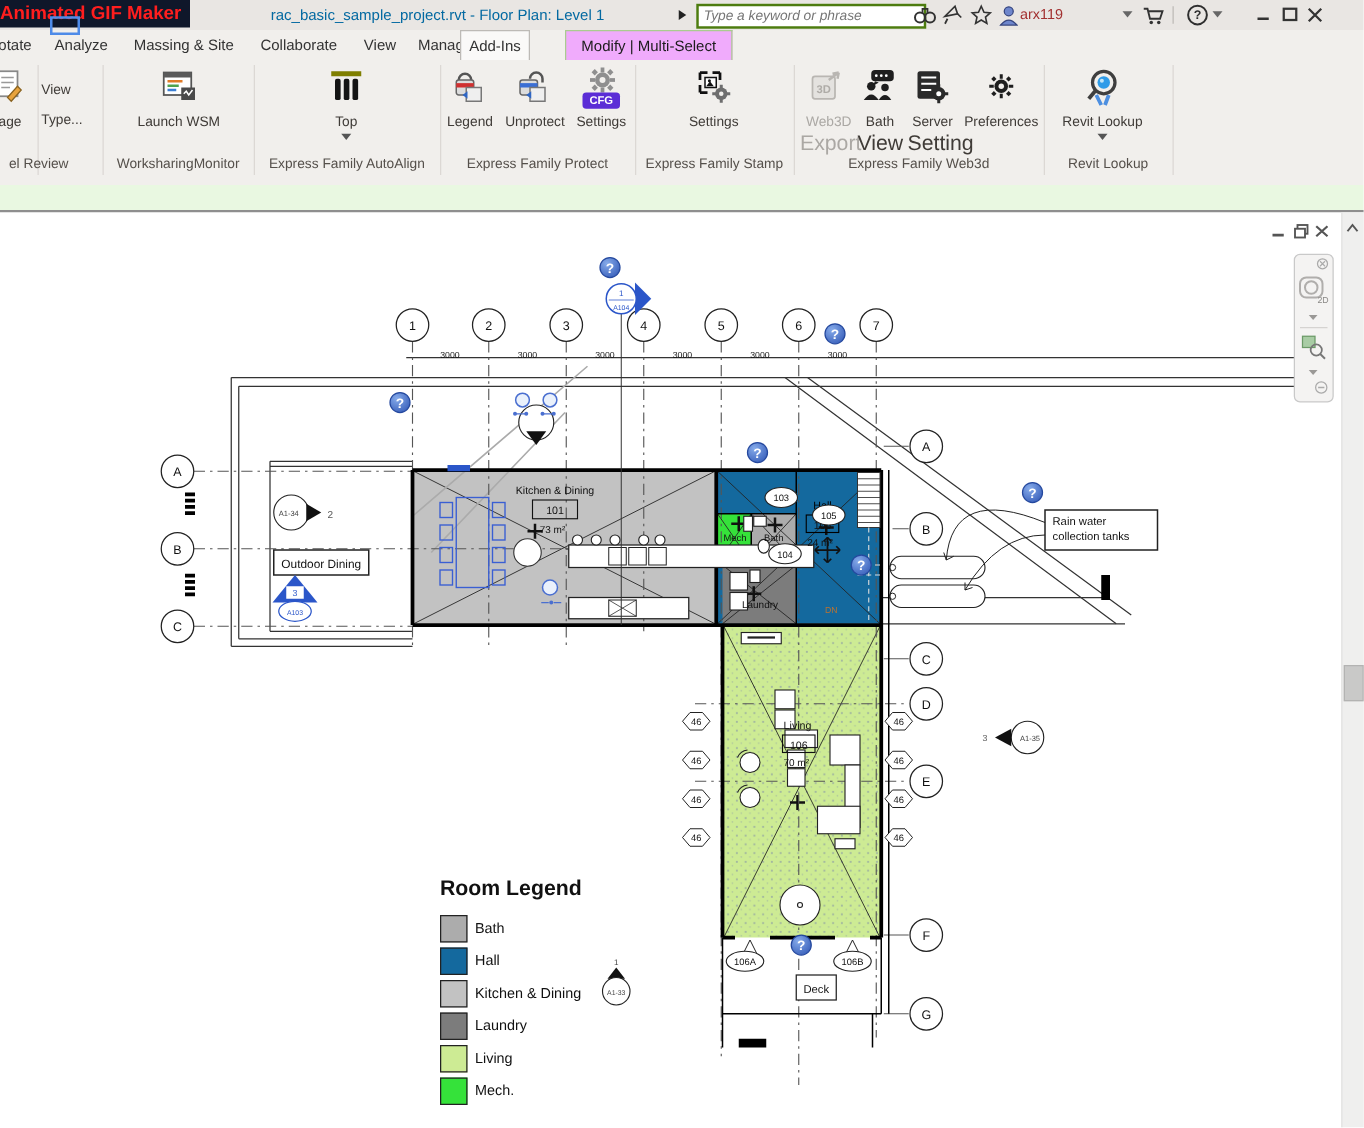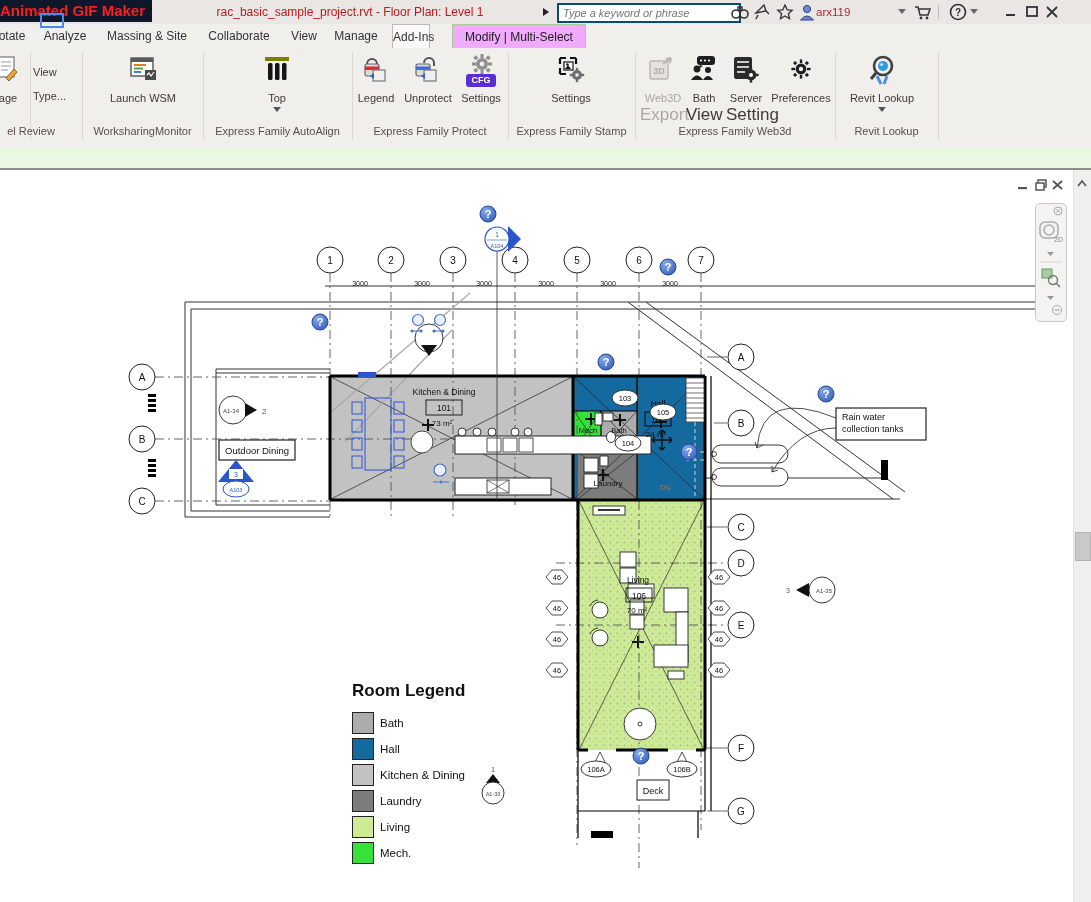--- a/index.html
+++ b/index.html
@@ -4,24 +4,24 @@
 <style>
   html,body{margin:0;padding:0;}
   body{width:1091px;height:902px;position:relative;overflow:hidden;background:#fff;
        font-family:"Liberation Sans",sans-serif;-webkit-font-smoothing:antialiased;}
   .abs{position:absolute;}
   
   .titlebar{left:0;top:0;width:1091px;height:24px;background:#E9E6E3;}
   .gif-overlay{left:0;top:0;width:152px;height:22px;background:#0f172a;color:#FF1E1E;
     font-weight:bold;font-size:15px;line-height:22px;text-align:left;letter-spacing:0;}
   .sel-box{left:40px;top:13px;width:20px;height:11px;border:2px solid #4E8BE8;background:transparent;}
-  .win-title{left:200px;top:5px;width:300px;text-align:center;font-size:12px;color:#b91c1c;white-space:nowrap;}
+  .win-title{left:200px;top:5px;width:300px;text-align:center;font-size:12px;color:#0369a1;white-space:nowrap;}
   .flyout-arrow{left:543px;top:8px;width:0;height:0;border-left:6px solid #222;
     border-top:4px solid transparent;border-bottom:4px solid transparent;}
-  .search{left:557px;top:3px;width:172px;height:14px;border:2px solid #0c4a6e;background:#fff;
+  .search{left:557px;top:3px;width:172px;height:14px;border:2px solid #4d7c0f;background:#fff;
     font-style:italic;font-size:11px;color:#666;padding:1px 4px;font-family:"Liberation Sans",sans-serif;}
   .tb-ic{top:3px;width:20px;height:18px;}
   .username{left:816px;top:6px;font-size:11.5px;color:#A23030;}
   .caret{width:0;height:0;border-left:4px solid transparent;border-right:4px solid transparent;border-top:5px solid #666;}
   .tb-div{left:938px;top:5px;width:1px;height:14px;background:#BDBAB7;}
   
   .tabrow{left:0;top:24px;width:1091px;height:24px;background:#F1EFEC;}
   .tab{top:0;height:24px;line-height:24px;font-size:12px;color:#333;text-align:center;white-space:nowrap;}
   .tab-active{background:#FAF9F8;border:1px solid #BDBAB6;border-bottom:none;box-sizing:border-box;}
   .tab-ctx{background:#f0abfc;border:1px solid #AACB90;border-bottom:none;box-sizing:border-box;color:#1c1c1c;}
@@ -32,21 +32,21 @@
   .panel-label{top:77px;height:16px;font-size:11px;color:#55504B;text-align:center;white-space:nowrap;overflow:hidden;}
   .rb-label{font-size:11px;color:#3F3B37;text-align:center;white-space:nowrap;}
   .rb-label2{font-size:17px;color:#3F3B37;text-align:left;white-space:nowrap;}
   .cfg-badge{left:0;top:0;width:30px;height:13px;background:#5B2DD6;border-radius:3px;color:#fff;
     font-size:9px;font-weight:bold;text-align:center;line-height:13px;}
   
   .greenband{left:0;top:148px;width:1091px;height:20px;background:#E9F8E1;}
   .canvas-sep{left:0;top:168px;width:1091px;height:2px;background:#8E8E8E;}
   .canvas{left:0;top:170px;width:1091px;height:732px;background:#fff;}
   
-  .legend{left:352px;top:511px;width:200px;}
+  .legend{left:352px;top:531px;width:200px;}
   .legend-title{font-size:17px;font-weight:bold;color:#111;margin-bottom:11px;}
   .legend-row{height:21px;margin-bottom:5px;display:flex;align-items:center;}
   .legend-swatch{width:20px;height:20px;border:1px solid #222;margin-right:6px;flex:0 0 auto;}
   .legend-label{font-size:11.5px;color:#111;}
   
   .scroll-track{left:1073px;top:170px;width:18px;height:732px;background:#EFEFEE;border-left:1px solid #E2E2E1;}
   .scroll-thumb{left:1075px;top:532px;width:14px;height:27px;background:#C9C9C8;border:1px solid #B3B3B2;}
   svg text{font-family:"Liberation Sans",sans-serif;}
 </style>
 </head>
@@ -115,21 +115,21 @@
   </span>
 </div>
 
 <div class="abs tabrow">
   <div class="abs tab" style="left:-10px;width:44px">otate</div>
   <div class="abs tab" style="left:38px;width:54px">Analyze</div>
   <div class="abs tab" style="left:100px;width:94px">Massing &amp; Site</div>
   <div class="abs tab" style="left:202px;width:74px">Collaborate</div>
   <div class="abs tab" style="left:285px;width:38px">View</div>
   <div class="abs tab" style="left:330px;width:52px">Manage</div>
-  <div class="abs tab tab-active" style="left:392px;width:38px">Add-Ins</div>
+  <div class="abs tab tab-active" style="left:368px;width:56px">Add-Ins</div>
   <div class="abs tab tab-ctx" style="left:452px;width:134px">Modify | Multi-Select</div>
   <span class="abs ribbon-toggle">
     <svg width="32" height="14" viewBox="0 0 32 14">
         <rect x="5" y="4" width="12" height="6" rx="1" fill="none" stroke="#777" stroke-width="1.2"></rect>
         <rect x="5" y="4" width="12" height="2.4" fill="#777"></rect>
         <path d="M22 5 l4 4 l4 -4" fill="none" stroke="#555" stroke-width="1.4"></path>
       </svg>
   </span>
 </div>
 

